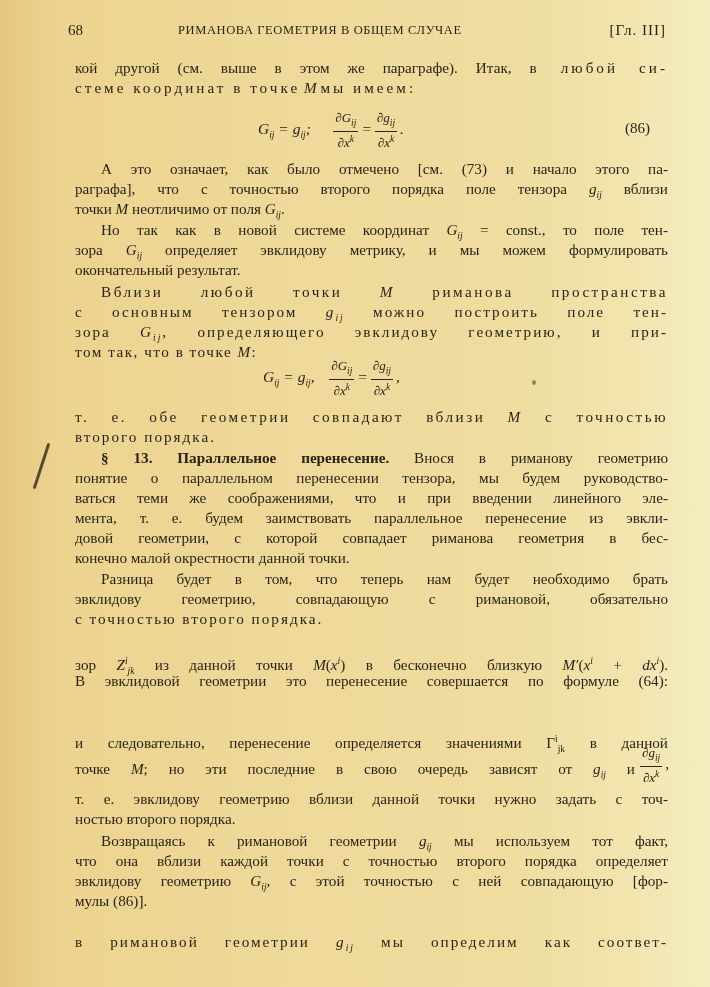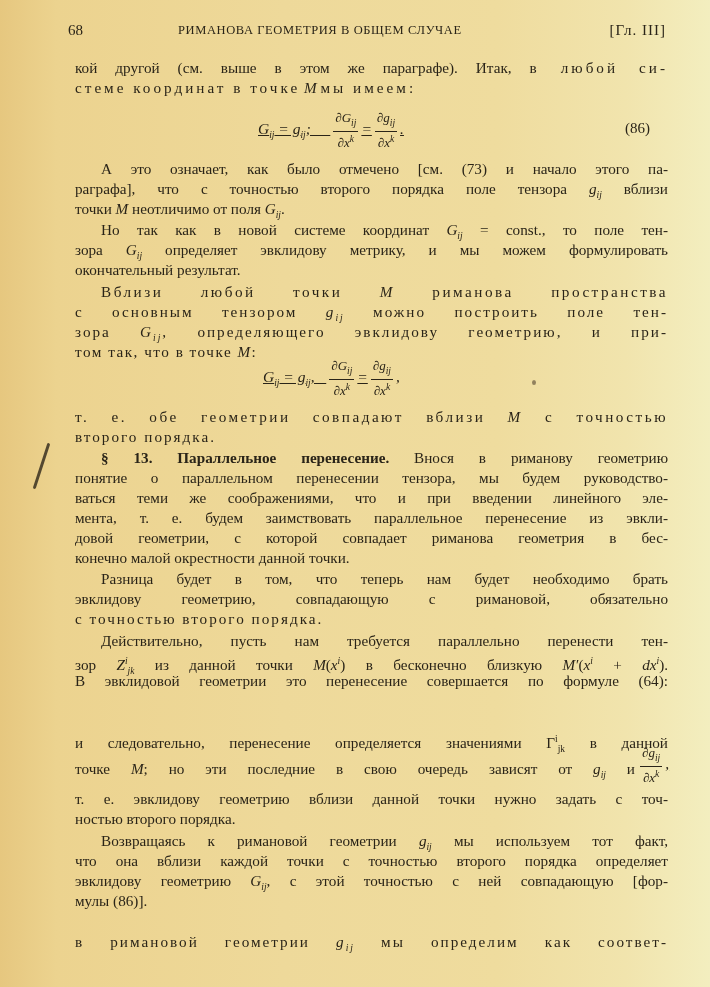--- a/index.html
+++ b/index.html
@@ -12,21 +12,21 @@
   .page { position:absolute; left:0; top:0; width:710px; height:987px; }
   .header { position:absolute; top:22px; left:68px; width:598px; height:20px; font-size:15px; }
   .header .pno { position:absolute; left:0; top:0; }
   .header .title { position:absolute; left:110px; top:1px; font-size:12.5px; letter-spacing:0.6px; }
   .header .chap { position:absolute; right:0; top:0; letter-spacing:1px; }
   .line { position:absolute; left:75px; width:593px; font-size:15.2px; line-height:20px; white-space:nowrap; text-align:justify; text-align-last:justify; }
   .line.ind { left:101px; width:567px; }
   .line.last { text-align-last:left; }
   .sp { letter-spacing:3px; }
   i, .m { font-family:"Liberation Serif", serif; font-style:italic; }
-  .eq { position:absolute; font-family:"Liberation Serif", serif; font-style:italic; font-size:15.5px; white-space:nowrap;text-decoration:underline; }
+  .eq { position:absolute; font-family:"Liberation Serif", serif; font-style:italic; font-size:15.5px; white-space:nowrap; }
   .frac { display:inline-block; vertical-align:middle; text-align:center; margin:0 3px; }
   .frac .n { display:block; border-bottom:1px solid #2a2418; padding:0 2px; font-size:13px; line-height:15px; }
   .frac .d { display:block; font-size:13px; line-height:15px;text-align:center; }
   sub, sup { font-size:9.5px; }
   .eqno { position:absolute; left:625px; font-size:15px; font-style:normal; }
   b { font-weight:bold; }
   .tick { position:absolute; left:40px; top:442px; width:3px; height:48px; background:#3a3020; transform:rotate(18deg); border-radius:2px; opacity:.85; }
   .dot { position:absolute; left:532px; top:380px; width:4px; height:5px; background:#6a5a40; border-radius:50%; opacity:.7; }
 </style>
 </head>
@@ -77,21 +77,20 @@
   <div class="line" style="top:468px">понятие о параллельном перенесении тензора, мы будем руководство-</div>
   <div class="line" style="top:488px">ваться теми же соображениями, что и при введении линейного эле-</div>
   <div class="line" style="top:508px">мента, т. е. будем заимствовать параллельное перенесение из эвкли-</div>
   <div class="line" style="top:528px">довой геометрии, с которой совпадает риманова геометрия в бес-</div>
   <div class="line ind" style="top:569px">Разница будет в том, что теперь нам будет необходимо брать</div>
 
   <div class="line last" style="top:548px">конечно малой окрестности данной точки.</div>
   <div class="line" style="top:589px">эвклидову геометрию, совпадающую с римановой, обязательно</div>
   <div class="line last" style="top:609px;letter-spacing:2px">с точностью второго порядка.</div>
 
-  <div class="line ind" style="top:631px">Действительно, пусть нам требуется параллельно перенести тен-</div>
   <div class="line" style="top:651px">зор <i>Z<sup>i</sup><sub>jk</sub></i> из данной точки <i>M</i>(<i>x<sup>i</sup></i>) в бесконечно близкую <i>M′</i>(<i>x<sup>i</sup></i> + <i>dx<sup>i</sup></i>).</div>
   <div class="line" style="top:671px">В эвклидовой геометрии это перенесение совершается по формуле (64):</div>
 
 
   <div class="line" style="top:729px">и следовательно, перенесение определяется значениями Γ<sup>i</sup><sub>jk</sub> в данной</div>
   <div class="line" style="top:759px;width:560px">точке <i>M</i>; но эти последние в свою очередь зависят от <i>g<sub>ij</sub></i> и</div>
   <div class="eq" style="left:637px;top:745px"><span class="frac"><span class="n">∂g<sub>ij</sub></span><span class="d">∂x<sup>k</sup></span></span>,</div>
   <div class="line" style="top:789px">т. е. эвклидову геометрию вблизи данной точки нужно задать с точ-</div>
   <div class="line last" style="top:809px">ностью второго порядка.</div>
 

